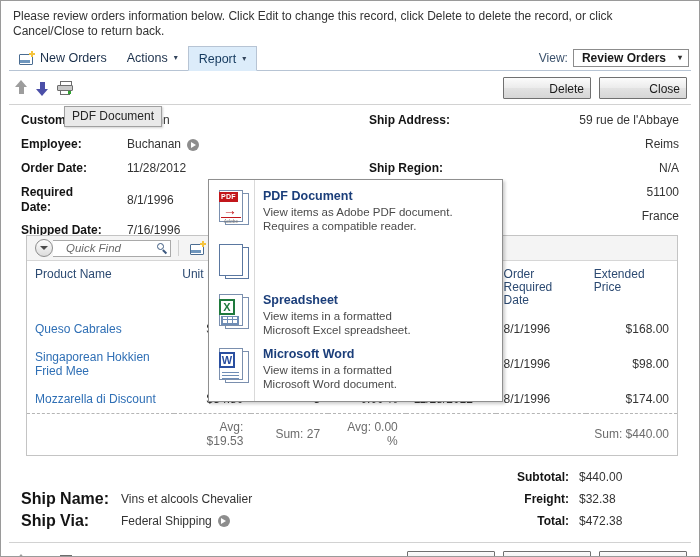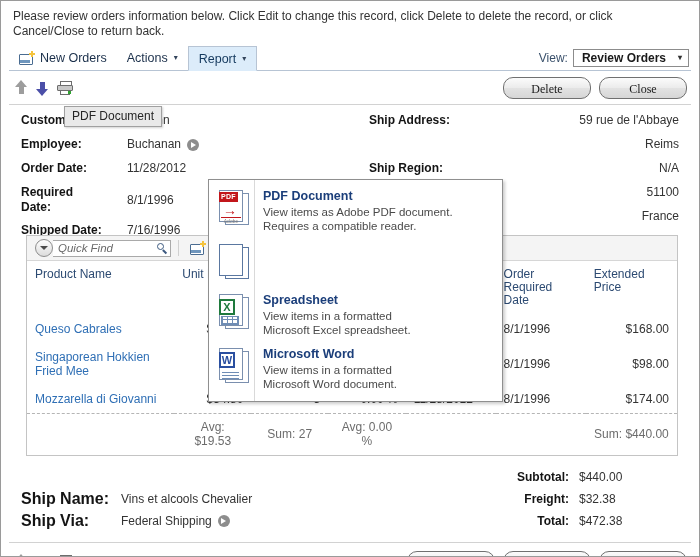--- a/index.html
+++ b/index.html
@@ -155,26 +155,26 @@
   }
   .printer .led {
     position:absolute; right:2px; top:10px; width:3px; height:3px; background:#2fa32f;
   }
   .navbuttons { margin-left:auto; display:flex; gap:8px; padding-right:4px;}
 
   .btn {
     min-width: 88px;
     height: 22px;
     border: 1px solid #707070;
-    border-radius: 10px;
+    border-radius: 1px;
     background: linear-gradient(#fbfbfb 0%, #ececec 48%, #e2e2e2 52%, #d6d6d6 100%);
     font-size: 12px;
     color: #1a1a1a;
-    font-family: Liberation Serif, serif;
-    text-align:center;
+    font-family: Liberation Sans, sans-serif;
+    text-align:right;
     line-height: 20px;
     box-sizing: border-box;
     cursor: default;
   }
 
   .hsep { border-top:1px solid #d2d2d2; margin: 5px 8px 0 8px; }
 
   
   .fields {
     position: relative;
@@ -362,21 +362,21 @@
   }
   .qf .circ:after {
     content:""; position:absolute; left:4px; top:6px;
     width:0;height:0;border-left:4px solid transparent;border-right:4px solid transparent;
     border-top:4px solid #4a4a4a;
   }
   .qf .inp {
     width:118px; height:17px; box-sizing:border-box;
     border:1px solid #a9a9a9; border-left:none;
     background:#fff; display:flex; align-items:center;
-    padding-left:5px; padding-right:2px;
+    padding-left:13px; padding-right:2px;
     font-style: italic;
     font-size: 11.5px;
     color:#6a6a6a;
     position:relative;
   }
   .qf .mag {
     margin-left:auto;
     width:11px; height:11px; position:relative;
   }
   .qf .mag:before {
@@ -432,21 +432,21 @@
   .col-qty    { width: 72px; }
   .col-disc   { width: 72px; }
   .col-odate  { width: 84px; }
   .col-rdate  { width: 92px; }
   .col-ext    { width: 92px; margin-top: 40px; }
   tr.totals td {
     border-top: 1px dashed #b5b5b5;
     color: #6c6c6c;
     padding: 6px 8px 7px 8px;
   }
-  tr.totals td.tcell { text-align:center; }
+  tr.totals td.tcell { text-align:right; }
 
   
   .footer-fields {
     display: flex;
     margin: 10px 8px 0 8px;
     position: relative;
   }
   .ff-left { width: 430px; padding-left:12px; box-sizing:border-box;}
   .ff-right { width: 242px; }
   .ff-row { display:flex; align-items:center; height: 22px; }
@@ -692,21 +692,21 @@
         <tr>
           <td class="link"><span class="cellink">Singaporean Hokkien Fried Mee</span></td>
           <td class="num">$9.80</td>
           <td class="num">10</td>
           <td class="num">0.00 %</td>
           <td>11/28/2012</td>
           <td>8/1/1996</td>
           <td class="num">$98.00</td>
         </tr>
         <tr>
-          <td class="link"><span class="cellink">Mozzarella di Giovanni</span></td>
+          <td class="link"><span class="cellink">Mozzarella di Discount</span></td>
           <td class="num">$34.80</td>
           <td class="num">5</td>
           <td class="num">0.00 %</td>
           <td>11/28/2012</td>
           <td>8/1/1996</td>
           <td class="num">$174.00</td>
         </tr>
         <tr class="totals">
           <td></td>
           <td class="tcell">Avg: $19.53</td>

